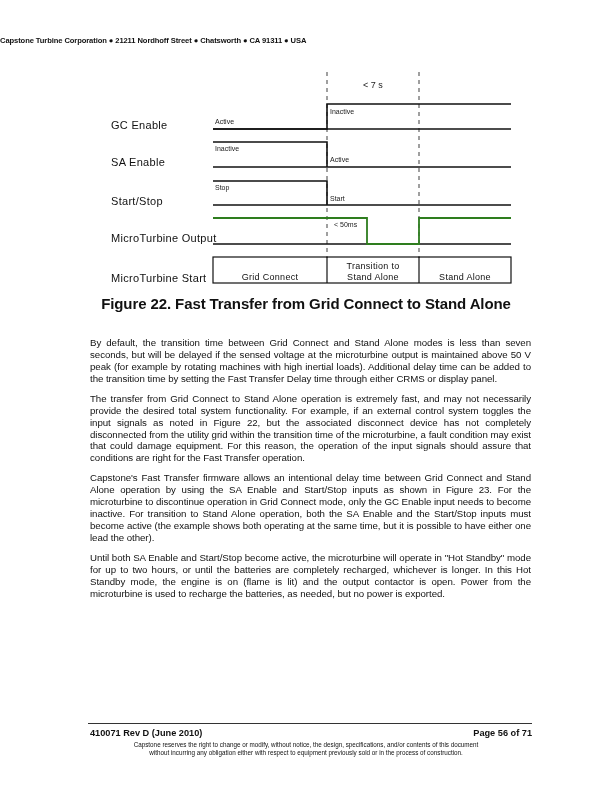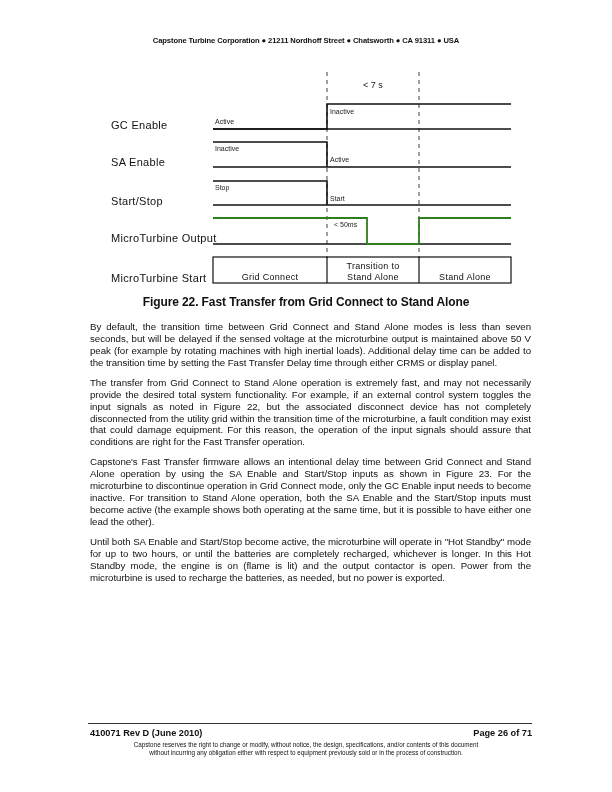--- a/index.html
+++ b/index.html
@@ -1,25 +1,25 @@
 <!DOCTYPE html>
 <html><head>
 <meta charset="utf-8">
 <style>
   html, body { margin: 0; padding: 0; background: #ffffff; }
   body { width: 612px; height: 792px; position: relative; overflow: hidden;
          font-family: "Liberation Sans", sans-serif; color: #111; }
-  .header { position: absolute; top: 36px; left: 0; width: 612px; text-align: center;
+  .header { position: absolute; top: 36px; left: 0; width: 612px; 
             font-size: 7.6px; font-weight: bold; line-height: 10px; letter-spacing: -0.1px; }
   .diagram { position: absolute; left: 0; top: 0; width: 612px; height: 300px; }
   .sig-label { position: absolute; left: 111px; font-size: 11px; letter-spacing: 0.3px; }
   .caption { position: absolute; top: 295px; left: 0; width: 612px; text-align: center;
-             font-size: 12px; font-weight: bold; letter-spacing: -0.1px; }
+             font-size: 15px; font-weight: bold; letter-spacing: -0.1px; }
   .body-text { position: absolute; left: 90px; width: 441px; font-size: 9.7px; line-height: 11.9px;
-               text-align: justify; letter-spacing: -0.05px; }
+               text-align: justify; letter-spacing: -0.05px; margin-top: 16px; }
   .body-text p { margin: 0 0 8.2px 0; }
   .footer-rule { position: absolute; left: 88px; top: 723px; width: 444px; height: 1px; background: #333; }
   .footer-left { position: absolute; left: 90px; top: 728px; font-size: 9.2px; font-weight: bold; }
   .footer-right { position: absolute; right: 80px; top: 728px; font-size: 9.2px; font-weight: bold; }
   .footer-note { position: absolute; left: 0; top: 741px; width: 612px; text-align: center;
                  font-size: 6.3px; line-height: 8px; }
   svg text { font-family: "Liberation Sans", sans-serif; }
 </style>
 </head>
 <body>
@@ -82,17 +82,17 @@
 
 <div class="body-text" style="top:321px">
   <p>By default, the transition time between Grid Connect and Stand Alone modes is less than seven seconds, but will be delayed if the sensed voltage at the microturbine output is maintained above 50 V peak (for example by rotating machines with high inertial loads). Additional delay time can be added to the transition time by setting the Fast Transfer Delay time through either CRMS or display panel.</p>
   <p>The transfer from Grid Connect to Stand Alone operation is extremely fast, and may not necessarily provide the desired total system functionality. For example, if an external control system toggles the input signals as noted in Figure 22, but the associated disconnect device has not completely disconnected from the utility grid within the transition time of the microturbine, a fault condition may exist that could damage equipment. For this reason, the operation of the input signals should assure that conditions are right for the Fast Transfer operation.</p>
   <p>Capstone's Fast Transfer firmware allows an intentional delay time between Grid Connect and Stand Alone operation by using the SA Enable and Start/Stop inputs as shown in Figure 23. For the microturbine to discontinue operation in Grid Connect mode, only the GC Enable input needs to become inactive. For transition to Stand Alone operation, both the SA Enable and the Start/Stop inputs must become active (the example shows both operating at the same time, but it is possible to have either one lead the other).</p>
   <p>Until both SA Enable and Start/Stop become active, the microturbine will operate in "Hot Standby" mode for up to two hours, or until the batteries are completely recharged, whichever is longer. In this Hot Standby mode, the engine is on (flame is lit) and the output contactor is open. Power from the microturbine is used to recharge the batteries, as needed, but no power is exported.</p>
 </div>
 
 <div class="footer-rule"></div>
 <div class="footer-left">410071 Rev D (June 2010)</div>
-<div class="footer-right">Page 26 of 71</div>
+<div class="footer-right">Page 56 of 71</div>
 <div class="footer-note">
   <div>Capstone reserves the right to change or modify, without notice, the design, specifications, and/or contents of this document</div>
   <div>without incurring any obligation either with respect to equipment previously sold or in the process of construction.</div>
 </div>
 
 </body></html>

